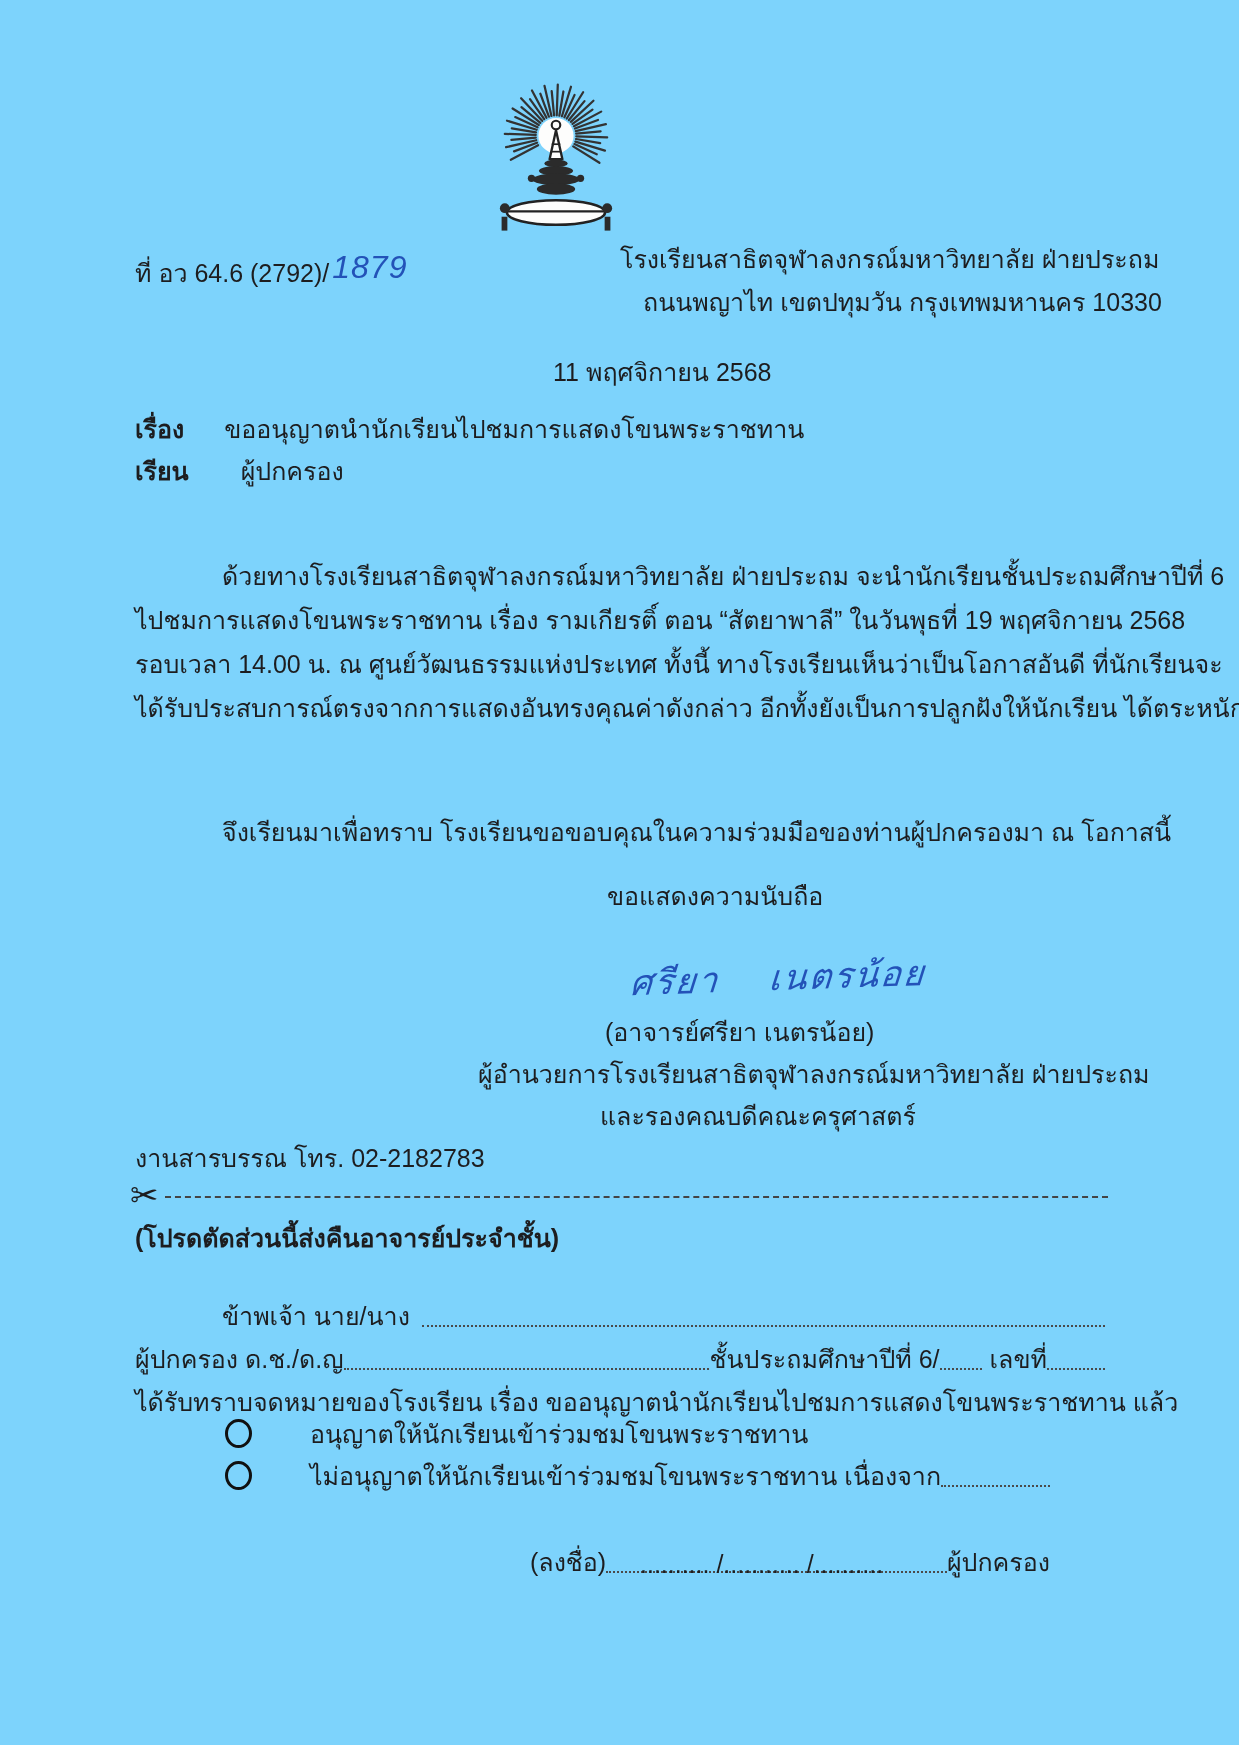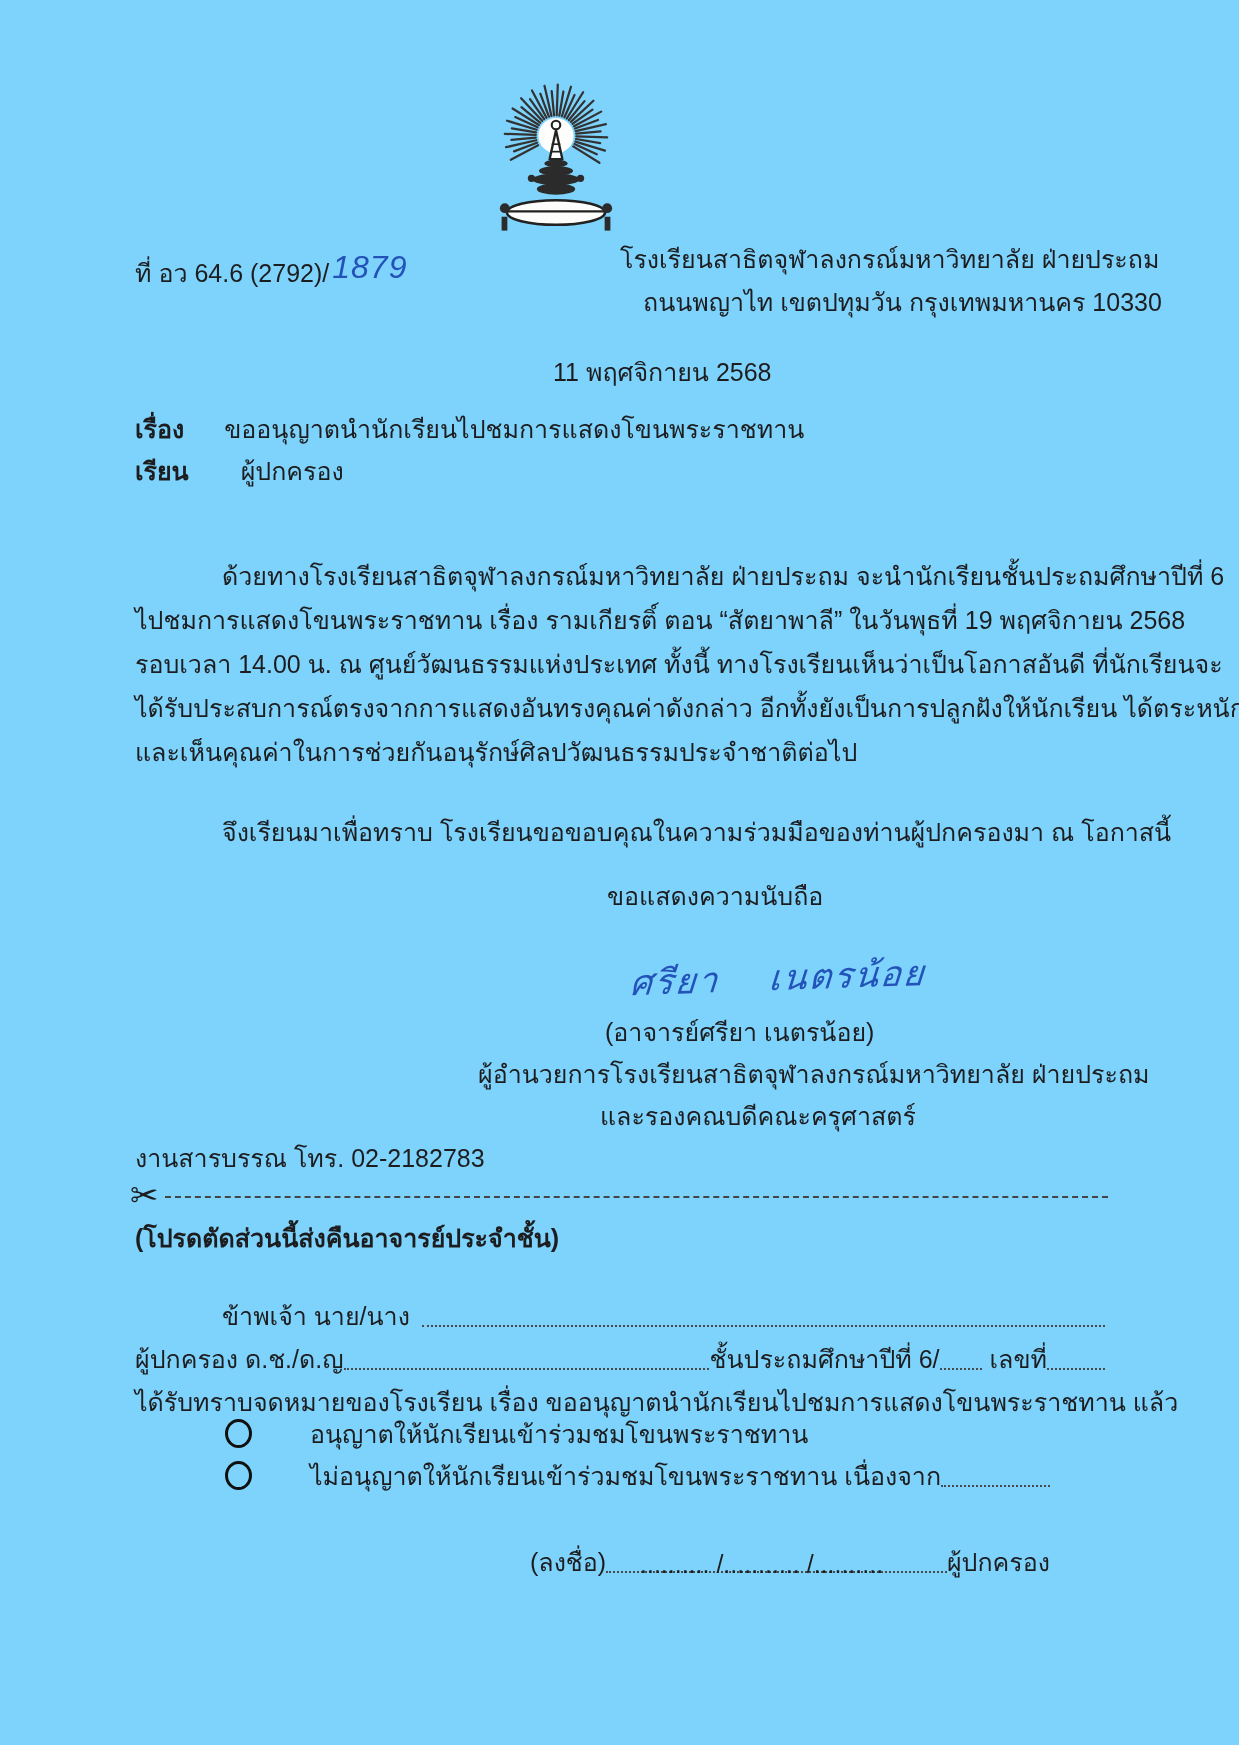--- a/index.html
+++ b/index.html
@@ -120,21 +120,20 @@
   <div class="row" style="left:135px;top:455px;">
     <span class="b">เรียน</span>
     <span class="gap52"></span>
     <span>ผู้ปกครอง</span>
   </div>
 
   <div class="line" style="left:135px;top:560px;"><span class="indent"></span><span>ด้วยทางโรงเรียนสาธิตจุฬาลงกรณ์มหาวิทยาลัย ฝ่ายประถม จะนำนักเรียนชั้นประถมศึกษาปีที่ 6</span></div>
   <div class="line" style="left:135px;top:604px;">ไปชมการแสดงโขนพระราชทาน เรื่อง รามเกียรติ์ ตอน “สัตยาพาลี” ในวันพุธที่ 19 พฤศจิกายน 2568</div>
   <div class="line" style="left:135px;top:648px;">รอบเวลา 14.00 น. ณ ศูนย์วัฒนธรรมแห่งประเทศ ทั้งนี้ ทางโรงเรียนเห็นว่าเป็นโอกาสอันดี ที่นักเรียนจะ</div>
   <div class="line" style="left:135px;top:692px;">ได้รับประสบการณ์ตรงจากการแสดงอันทรงคุณค่าดังกล่าว อีกทั้งยังเป็นการปลูกฝังให้นักเรียน ได้ตระหนัก</div>
-  <div class="line" style="left:135px;top:736px;">และเห็นคุณค่าในการช่วยกันอนุรักษ์ศิลปวัฒนธรรมประจำชาติต่อไป</div>
 
   <div class="line" style="left:222px;top:816px;">จึงเรียนมาเพื่อทราบ โรงเรียนขอขอบคุณในความร่วมมือของท่านผู้ปกครองมา ณ โอกาสนี้</div>
 
   <div class="line" style="left:607px;top:880px;">ขอแสดงความนับถือ</div>
 
   <div class="line blue-hand signature" style="left:630px;top:955px;">ศรียา  เนตรน้อย</div>
 
   <div class="line" style="left:605px;top:1016px;">(อาจารย์ศรียา  เนตรน้อย)</div>
   <div class="line" style="left:600px;top:1100px;">และรองคณบดีคณะครุศาสตร์</div>
   <div class="line" style="left:478px;top:1058px;">ผู้อำนวยการโรงเรียนสาธิตจุฬาลงกรณ์มหาวิทยาลัย ฝ่ายประถม</div>

